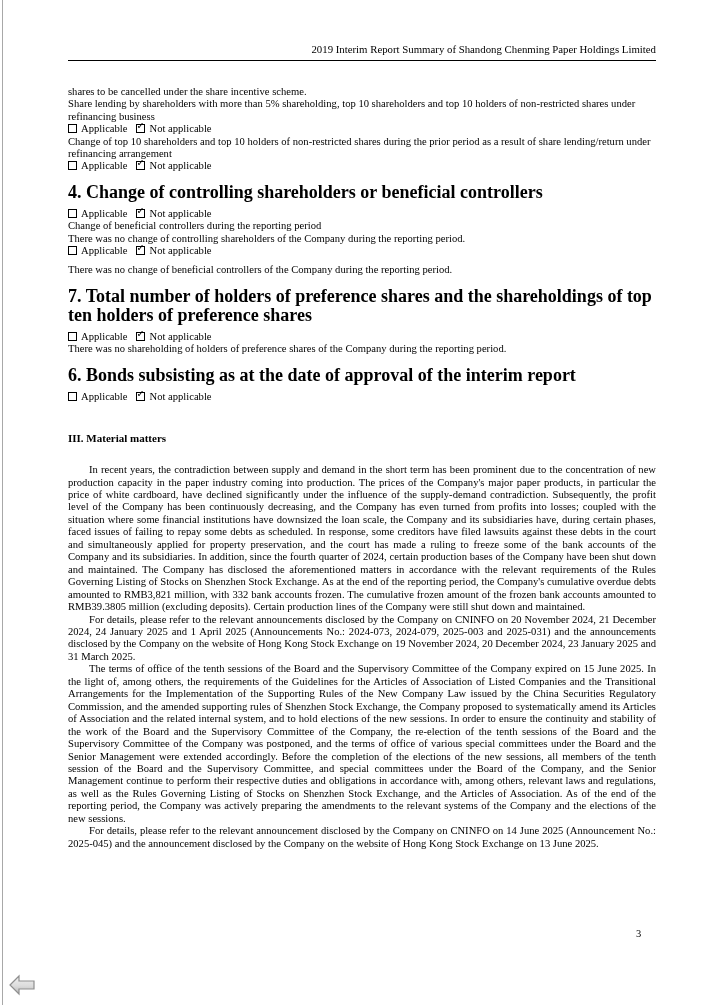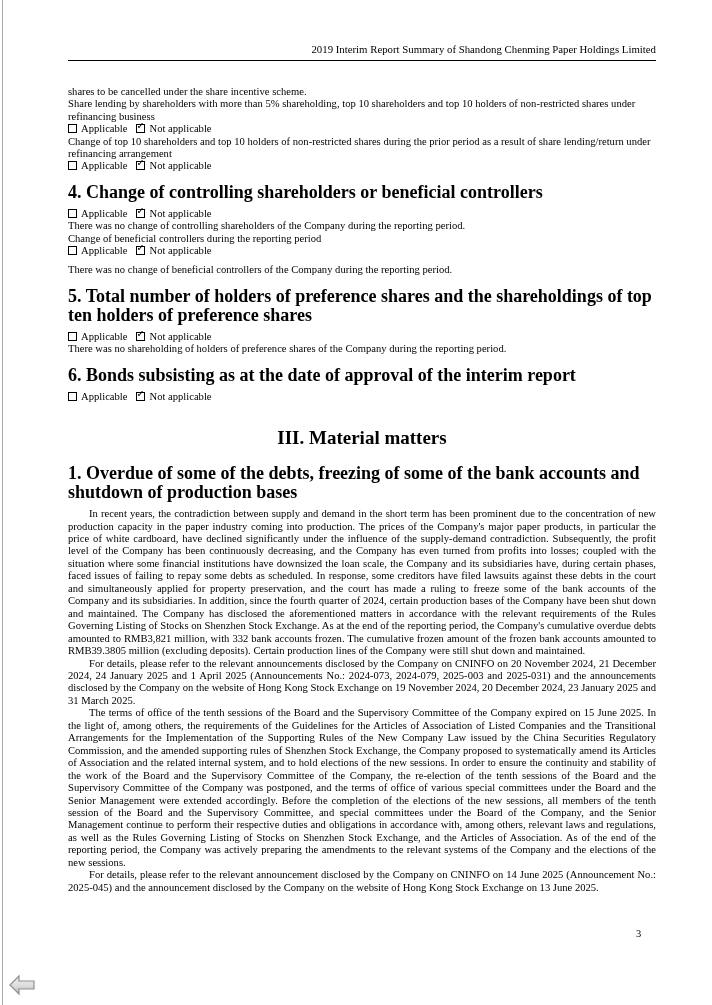--- a/index.html
+++ b/index.html
@@ -14,21 +14,21 @@
   }
   .doc-header {
     position:absolute; left:68px; top:43px; width:588px;
     text-align:right; font-size:10.8px; line-height:13px;
     border-bottom:1.6px solid #000; padding-bottom:4px;
   }
   .content { position:absolute; left:68px; top:80px; width:588px;margin-top:6px; }
   .line { font-size:10.6px; line-height:12.4px; }
   .gap-before { margin-top:7px; }
   .h3 { font-weight:bold; font-size:18px; line-height:19px; margin:10px 0 6px 0; }
-  .h2 { font-weight:bold; font-size:19px; line-height:18px; margin:26px 0 17px 0;text-align:center; }
+  .h2 { font-weight:bold; font-size:11px; line-height:18px; margin:26px 0 17px 0; }
   .para {
     font-size:10.6px; line-height:12.45px; text-align:justify;
     text-indent:21px; margin:0;
   }
   .cb {
     display:inline-block; width:7px; height:7px; border:1px solid #000;
     position:relative; margin-right:4px; vertical-align:-1px;
   }
   .cb .tick {
     position:absolute; left:-1px; top:-4px; font-size:9.5px; line-height:9.5px;
@@ -63,46 +63,45 @@
       <span class="cb"></span><span class="cbl">Applicable</span><span class="cb"><span class="tick">✓</span></span><span>Not applicable</span>
     </div>
 
     <div class="h3">4. Change of controlling shareholders or beneficial controllers</div>
 
 
     <div class="line">
       <span class="cb"></span><span class="cbl">Applicable</span><span class="cb"><span class="tick">✓</span></span><span>Not applicable</span>
     </div>
 
+    <div class="line">Change of beneficial controllers during the reporting period</div>
     <div class="line">There was no change of controlling shareholders of the Company during the reporting period.</div>
-    <div class="line">Change of beneficial controllers during the reporting period</div>
 
     <div class="line">
       <span class="cb"></span><span class="cbl">Applicable</span><span class="cb"><span class="tick">✓</span></span><span>Not applicable</span>
     </div>
 
     <div class="line gap-before">There was no change of beneficial controllers of the Company during the reporting period.</div>
 
-    <div class="h3">5. Total number of holders of preference shares and the shareholdings of top ten holders of preference shares</div>
+    <div class="h3">7. Total number of holders of preference shares and the shareholdings of top ten holders of preference shares</div>
 
     <div class="line">
       <span class="cb"></span><span class="cbl">Applicable</span><span class="cb"><span class="tick">✓</span></span><span>Not applicable</span>
     </div>
 
     <div class="line">There was no shareholding of holders of preference shares of the Company during the reporting period.</div>
 
     <div class="h3">6. Bonds subsisting as at the date of approval of the interim report</div>
 
     <div class="line">
       <span class="cb"></span><span class="cbl">Applicable</span><span class="cb"><span class="tick">✓</span></span><span>Not applicable</span>
     </div>
 
     <div class="h2">III. Material matters</div>
 
-    <div class="h3">1. Overdue of some of the debts, freezing of some of the bank accounts and shutdown of production bases</div>
     <p class="para">In recent years, the contradiction between supply and demand in the short term has been prominent due to the concentration of new production capacity in the paper industry coming into production. The prices of the Company's major paper products, in particular the price of white cardboard, have declined significantly under the influence of the supply-demand contradiction. Subsequently, the profit level of the Company has been continuously decreasing, and the Company has even turned from profits into losses; coupled with the situation where some financial institutions have downsized the loan scale, the Company and its subsidiaries have, during certain phases, faced issues of failing to repay some debts as scheduled. In response, some creditors have filed lawsuits against these debts in the court and simultaneously applied for property preservation, and the court has made a ruling to freeze some of the bank accounts of the Company and its subsidiaries. In addition, since the fourth quarter of 2024, certain production bases of the Company have been shut down and maintained. The Company has disclosed the aforementioned matters in accordance with the relevant requirements of the Rules Governing Listing of Stocks on Shenzhen Stock Exchange. As at the end of the reporting period, the Company's cumulative overdue debts amounted to RMB3,821 million, with 332 bank accounts frozen. The cumulative frozen amount of the frozen bank accounts amounted to RMB39.3805 million (excluding deposits). Certain production lines of the Company were still shut down and maintained.</p>
     <p class="para">For details, please refer to the relevant announcements disclosed by the Company on CNINFO on 20 November 2024, 21 December 2024, 24 January 2025 and 1 April 2025 (Announcements No.: 2024-073, 2024-079, 2025-003 and 2025-031) and the announcements disclosed by the Company on the website of Hong Kong Stock Exchange on 19 November 2024, 20 December 2024, 23 January 2025 and 31 March 2025.</p>
 
     <p class="para">The terms of office of the tenth sessions of the Board and the Supervisory Committee of the Company expired on 15 June 2025. In the light of, among others, the requirements of the Guidelines for the Articles of Association of Listed Companies and the Transitional Arrangements for the Implementation of the Supporting Rules of the New Company Law issued by the China Securities Regulatory Commission, and the amended supporting rules of Shenzhen Stock Exchange, the Company proposed to systematically amend its Articles of Association and the related internal system, and to hold elections of the new sessions. In order to ensure the continuity and stability of the work of the Board and the Supervisory Committee of the Company, the re-election of the tenth sessions of the Board and the Supervisory Committee of the Company was postponed, and the terms of office of various special committees under the Board and the Senior Management were extended accordingly. Before the completion of the elections of the new sessions, all members of the tenth session of the Board and the Supervisory Committee, and special committees under the Board of the Company, and the Senior Management continue to perform their respective duties and obligations in accordance with, among others, relevant laws and regulations, as well as the Rules Governing Listing of Stocks on Shenzhen Stock Exchange, and the Articles of Association. As of the end of the reporting period, the Company was actively preparing the amendments to the relevant systems of the Company and the elections of the new sessions.</p>
     <p class="para">For details, please refer to the relevant announcement disclosed by the Company on CNINFO on 14 June 2025 (Announcement No.: 2025-045) and the announcement disclosed by the Company on the website of Hong Kong Stock Exchange on 13 June 2025.</p>
 
   </div>
 
   <div class="page-number">3</div>
 

